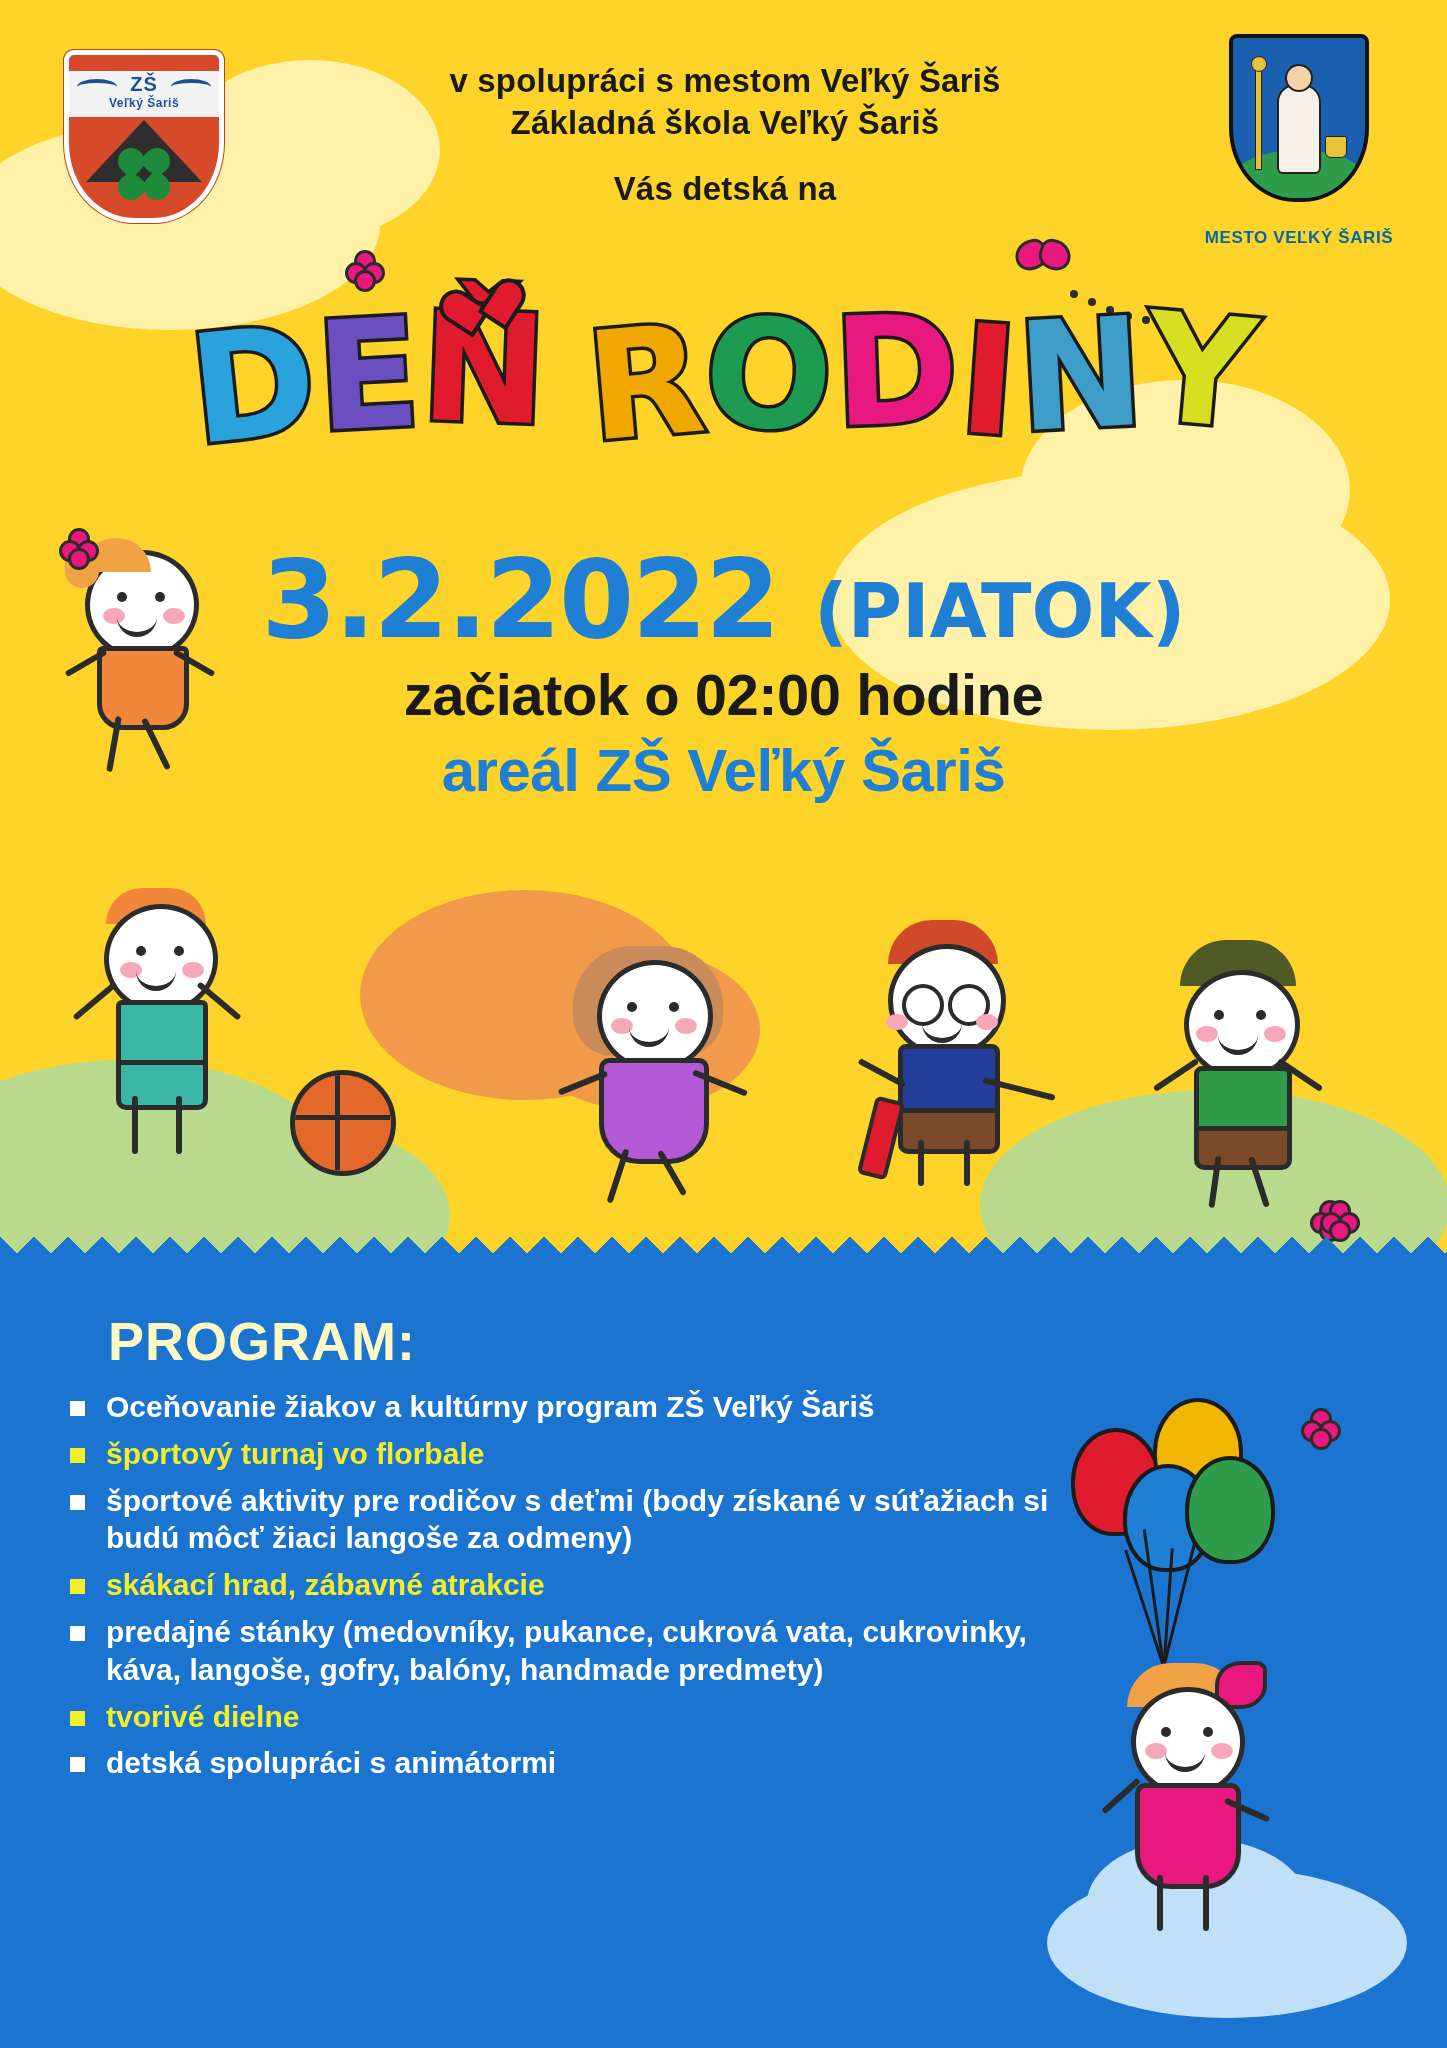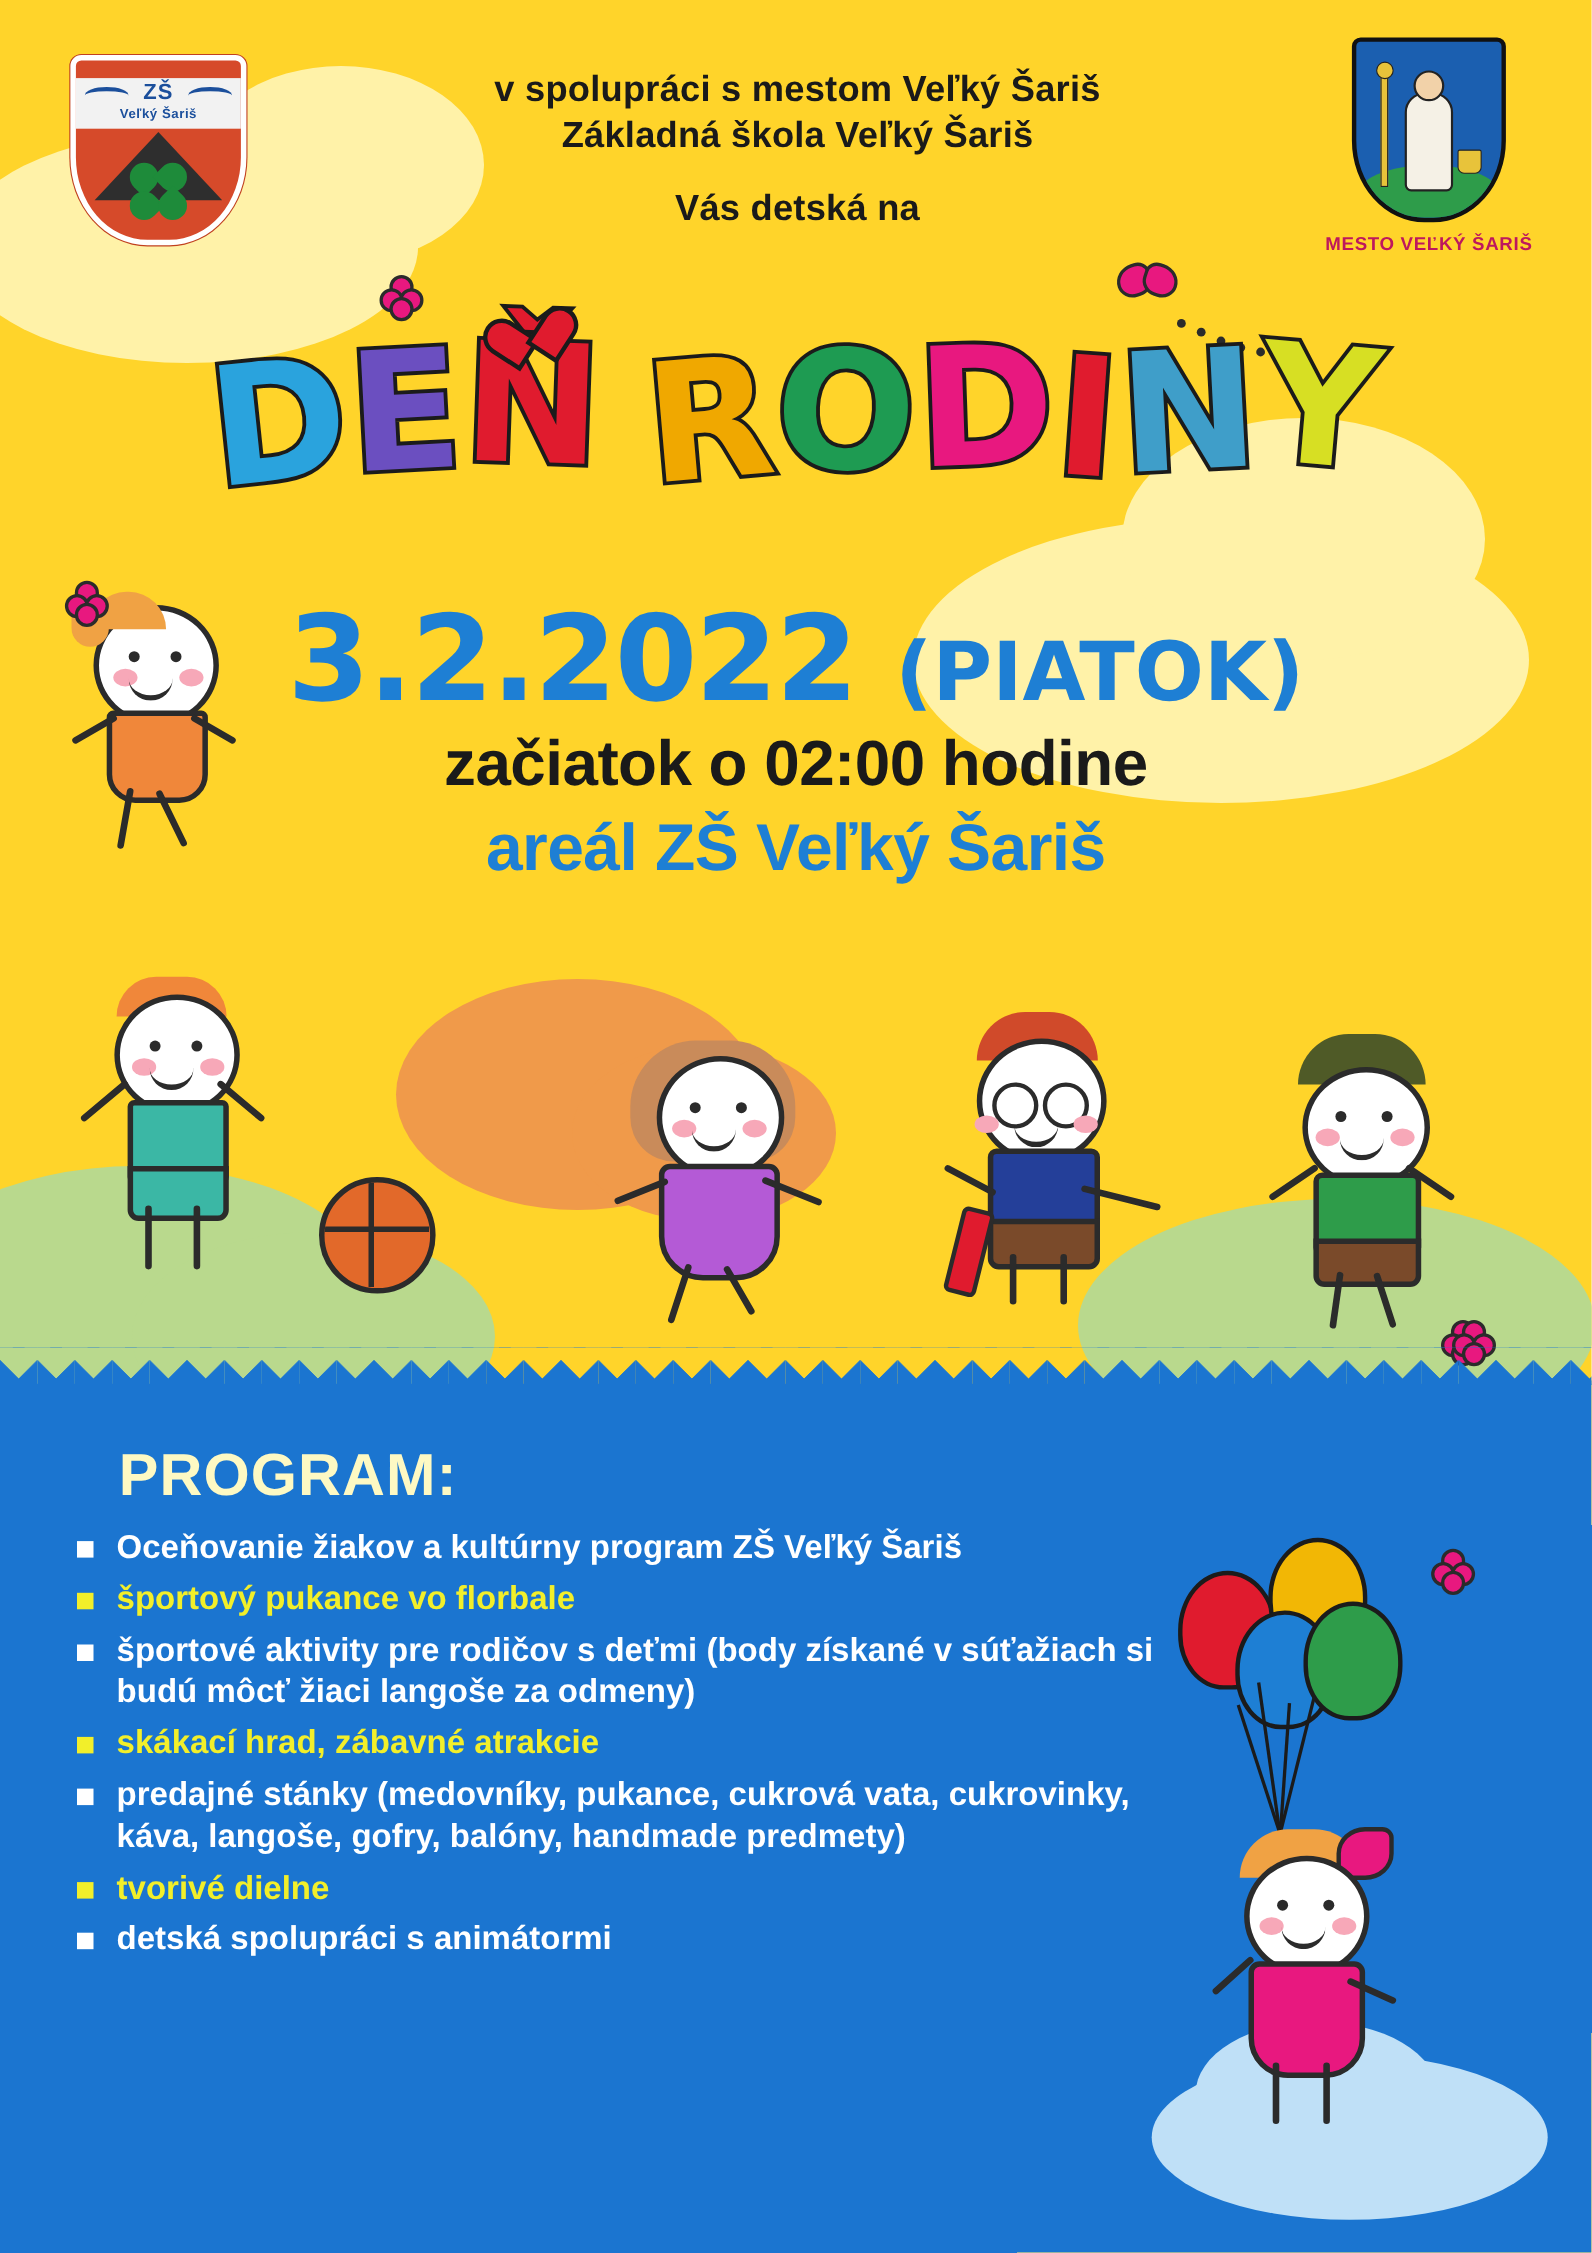--- a/index.html
+++ b/index.html
@@ -197,24 +197,24 @@
   .crest-right .bucket {
     position: absolute;
     right: 18px;
     bottom: 40px;
     width: 20px; height: 20px;
     background: #e8c33a;
     border: 1px solid #222;
     border-radius: 2px 2px 6px 6px;
   }
   .crest-right .caption {
-    margin-top: 10px;
+    margin-top: 26px;
     font-size: 17px;
     font-weight: bold;
-    color: #be185d;
+    color: #0369a1;
     letter-spacing: 0.6px;
   }
 
   
   .title {
     position: absolute;
     top: 300px;
     left: 0;
     width: 100%;
     text-align: center;
@@ -672,21 +672,21 @@
 
     <div class="program-title">PROGRAM:</div>
 
     <ul class="program-list">
       <li>
         <span class="bullet"></span>
         <span>Oceňovanie žiakov a kultúrny program ZŠ Veľký Šariš</span>
       </li>
       <li class="hl">
         <span class="bullet"></span>
-        <span>športový pukance vo florbale</span>
+        <span>športový turnaj vo florbale</span>
       </li>
       <li>
         <span class="bullet"></span>
         <span>športové aktivity pre rodičov s deťmi (body získané v súťažiach si budú môcť žiaci langoše za odmeny)</span>
       </li>
       <li class="hl">
         <span class="bullet"></span>
         <span>skákací hrad, zábavné atrakcie</span>
       </li>
       <li>

